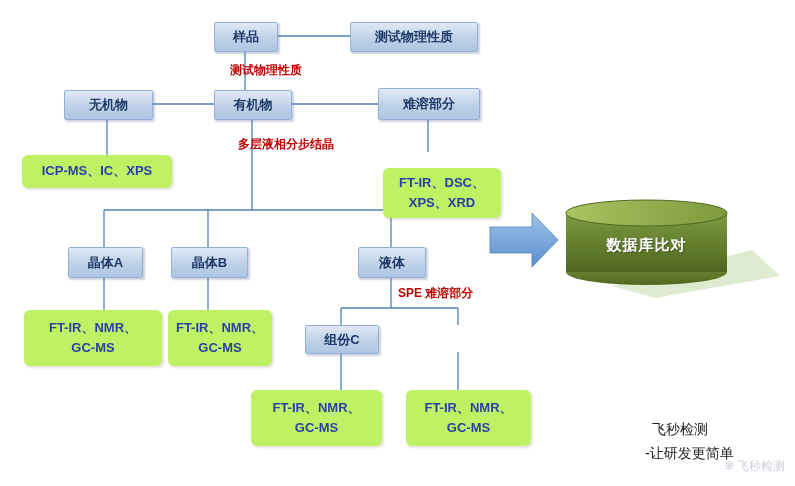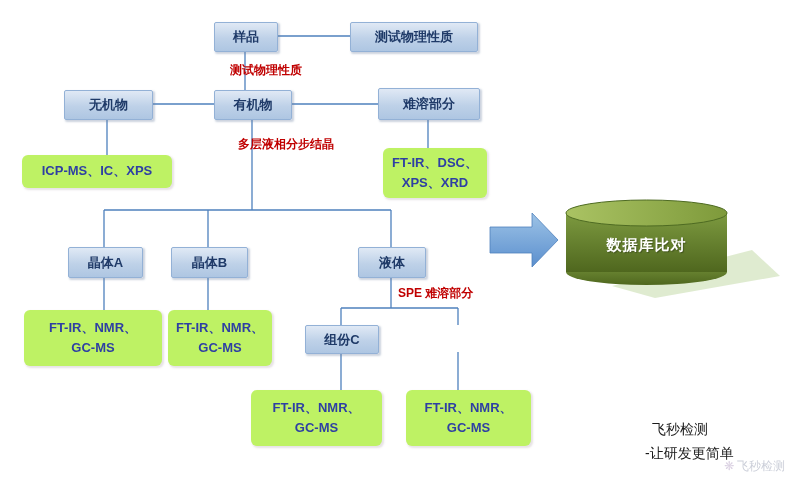--- a/index.html
+++ b/index.html
@@ -106,21 +106,21 @@
   <div class="node" style="left:350px;top:22px;width:126px;height:28px">测试物理性质</div>
   <div class="node" style="left:64px;top:90px;width:87px;height:28px">无机物</div>
   <div class="node" style="left:214px;top:90px;width:76px;height:28px">有机物</div>
   <div class="node" style="left:378px;top:88px;width:100px;height:30px">难溶部分</div>
   <div class="node" style="left:68px;top:247px;width:73px;height:29px">晶体A</div>
   <div class="node" style="left:358px;top:247px;width:66px;height:29px">液体</div>
   <div class="node" style="left:171px;top:247px;width:75px;height:29px">晶体B</div>
   <div class="node" style="left:305px;top:325px;width:72px;height:27px">组份C</div>
 
   <div class="method" style="left:22px;top:155px;width:150px;height:33px">ICP-MS、IC、XPS</div>
-  <div class="method" style="left:383px;top:148px;width:104px;height:50px">FT-IR、DSC、
+  <div class="method" style="left:383px;top:168px;width:118px;height:50px">FT-IR、DSC、
 XPS、XRD</div>
   <div class="method" style="left:24px;top:310px;width:138px;height:56px">FT-IR、NMR、
 GC-MS</div>
   <div class="method" style="left:168px;top:310px;width:104px;height:56px">FT-IR、NMR、
 GC-MS</div>
   <div class="method" style="left:251px;top:390px;width:131px;height:56px">FT-IR、NMR、
 GC-MS</div>
   <div class="method" style="left:406px;top:390px;width:125px;height:56px">FT-IR、NMR、
 GC-MS</div>
 

